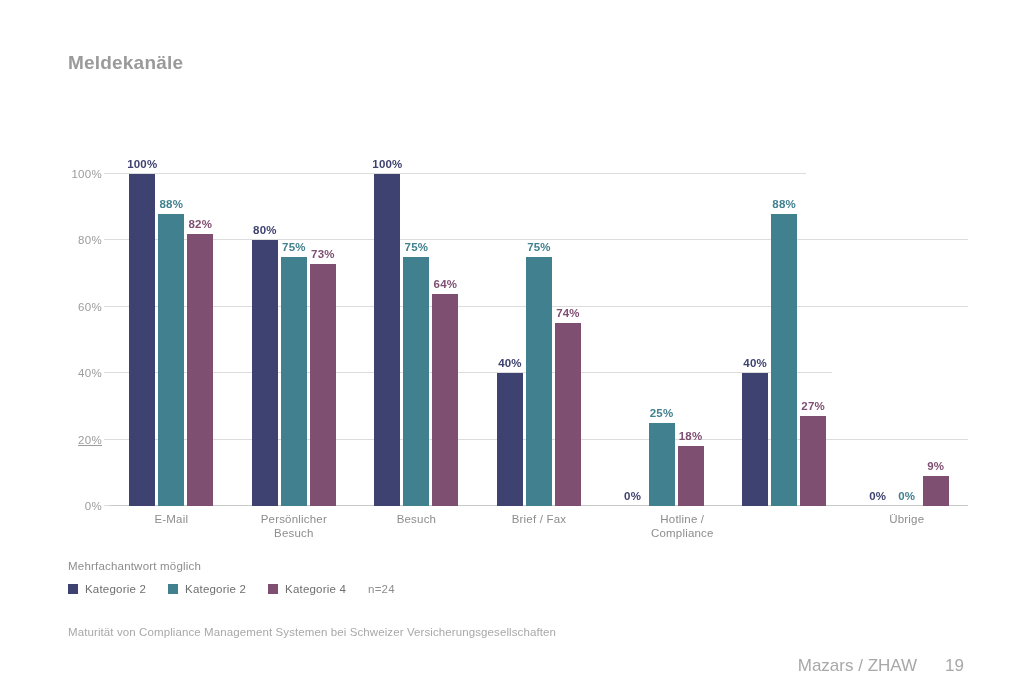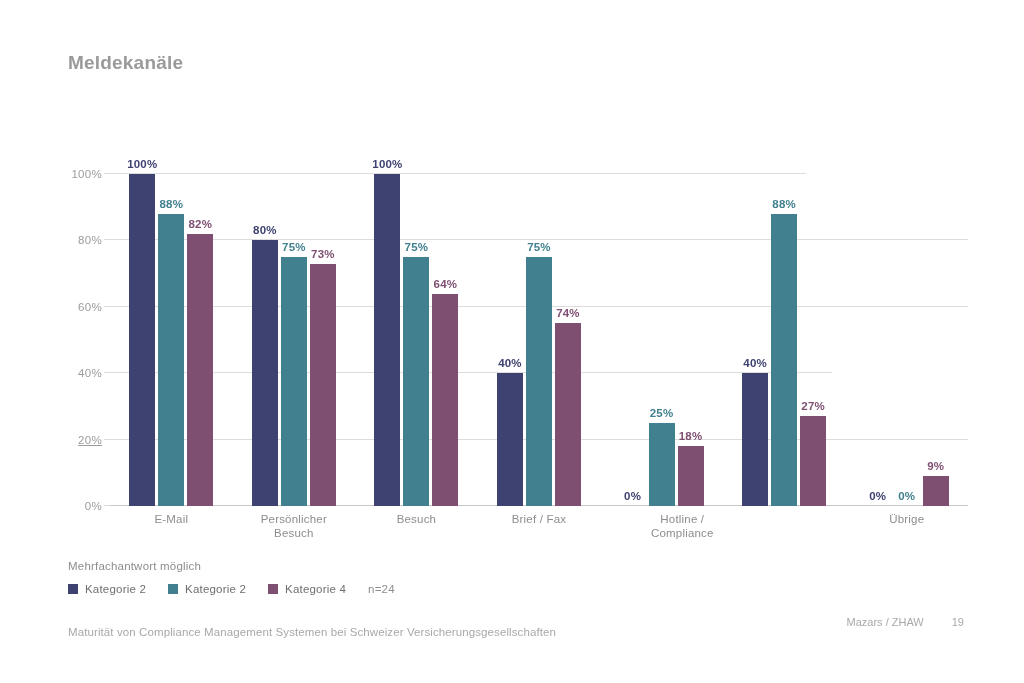--- a/index.html
+++ b/index.html
@@ -161,22 +161,22 @@
     position: absolute;
     left: 68px;
     top: 626px;
     font-size: 11.5px;
     color: #a8a8a8;
     letter-spacing: 0.1px;
   }
   #footer-right {
     position: absolute;
     right: 60px;
-    top: 616px;
-    font-size: 11px;
+    top: 656px;
+    font-size: 17px;
     color: #a8a8a8;
     display: flex;
     align-items: flex-start;
   }
   #footer-source { margin-right: 28px; }
 </style>
 </head>
 <body>
 
 <div id="slide-title">Meldekanäle</div>

